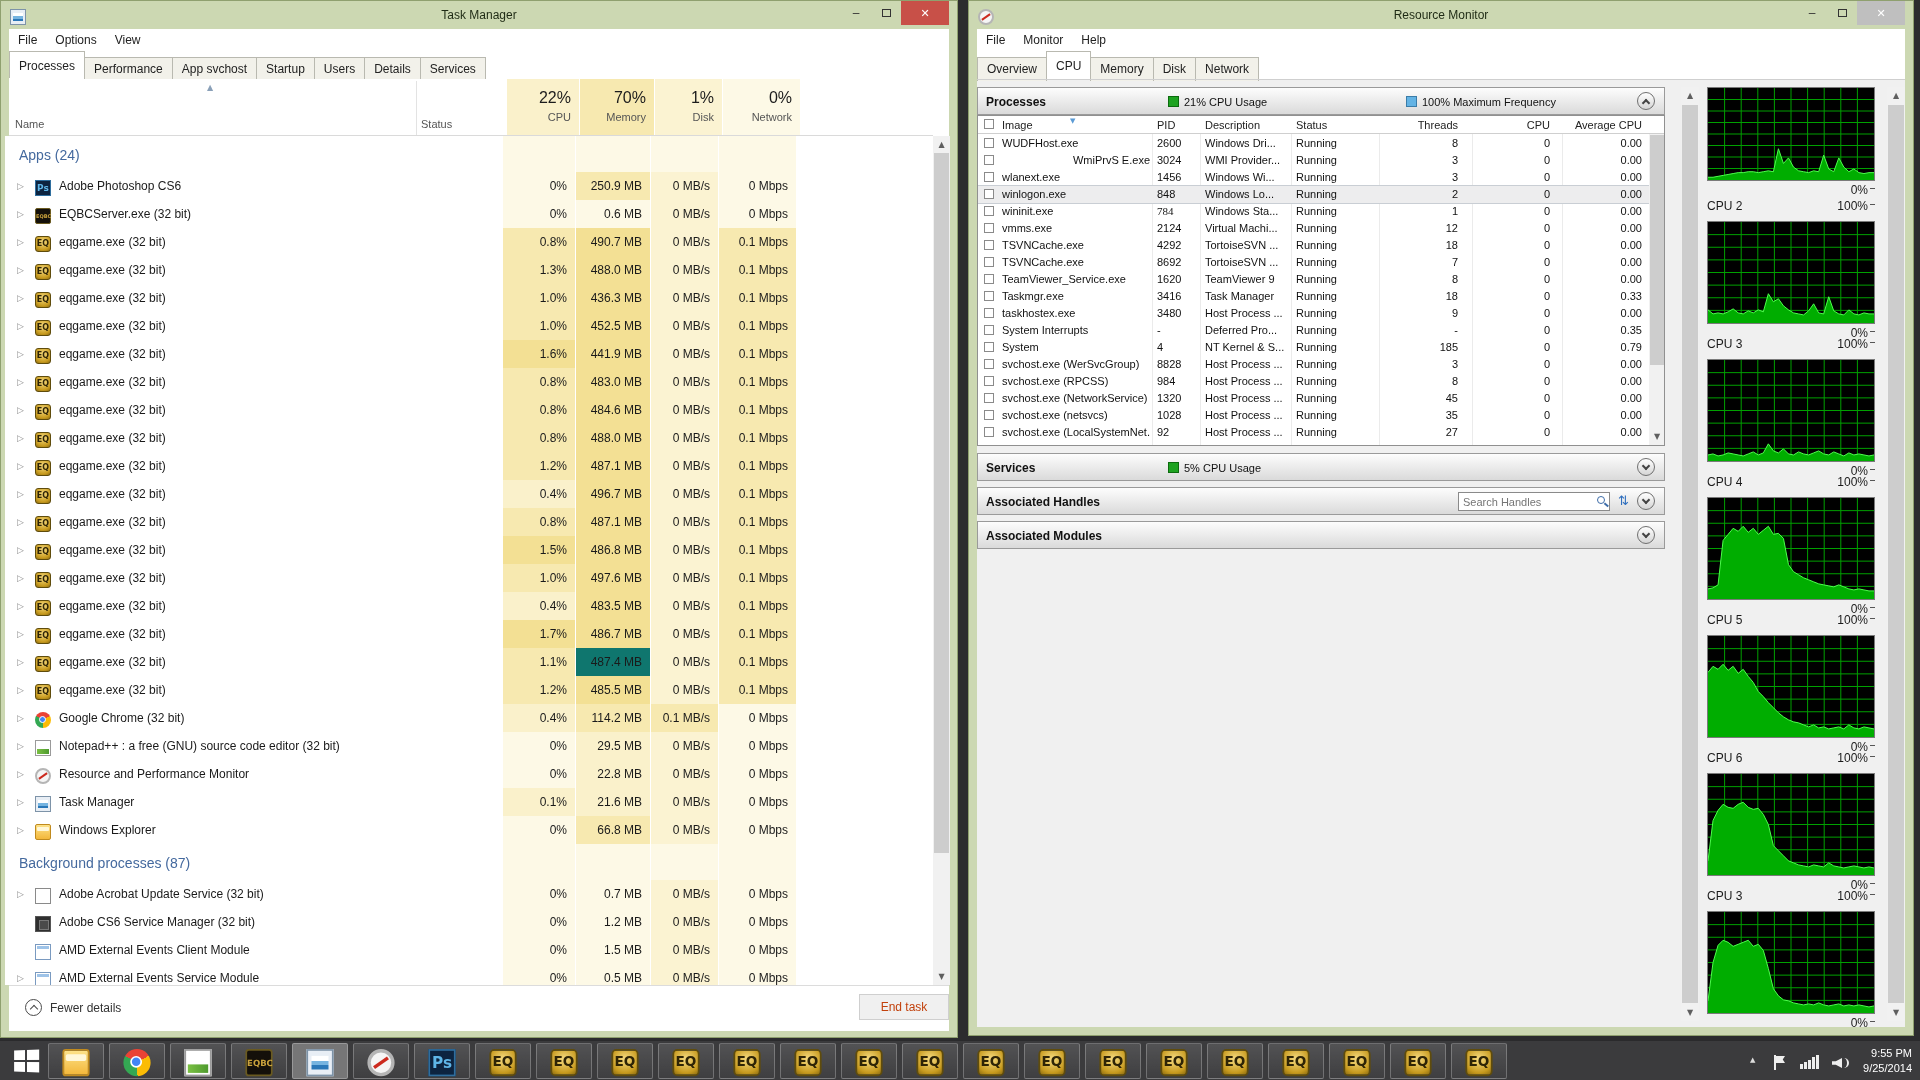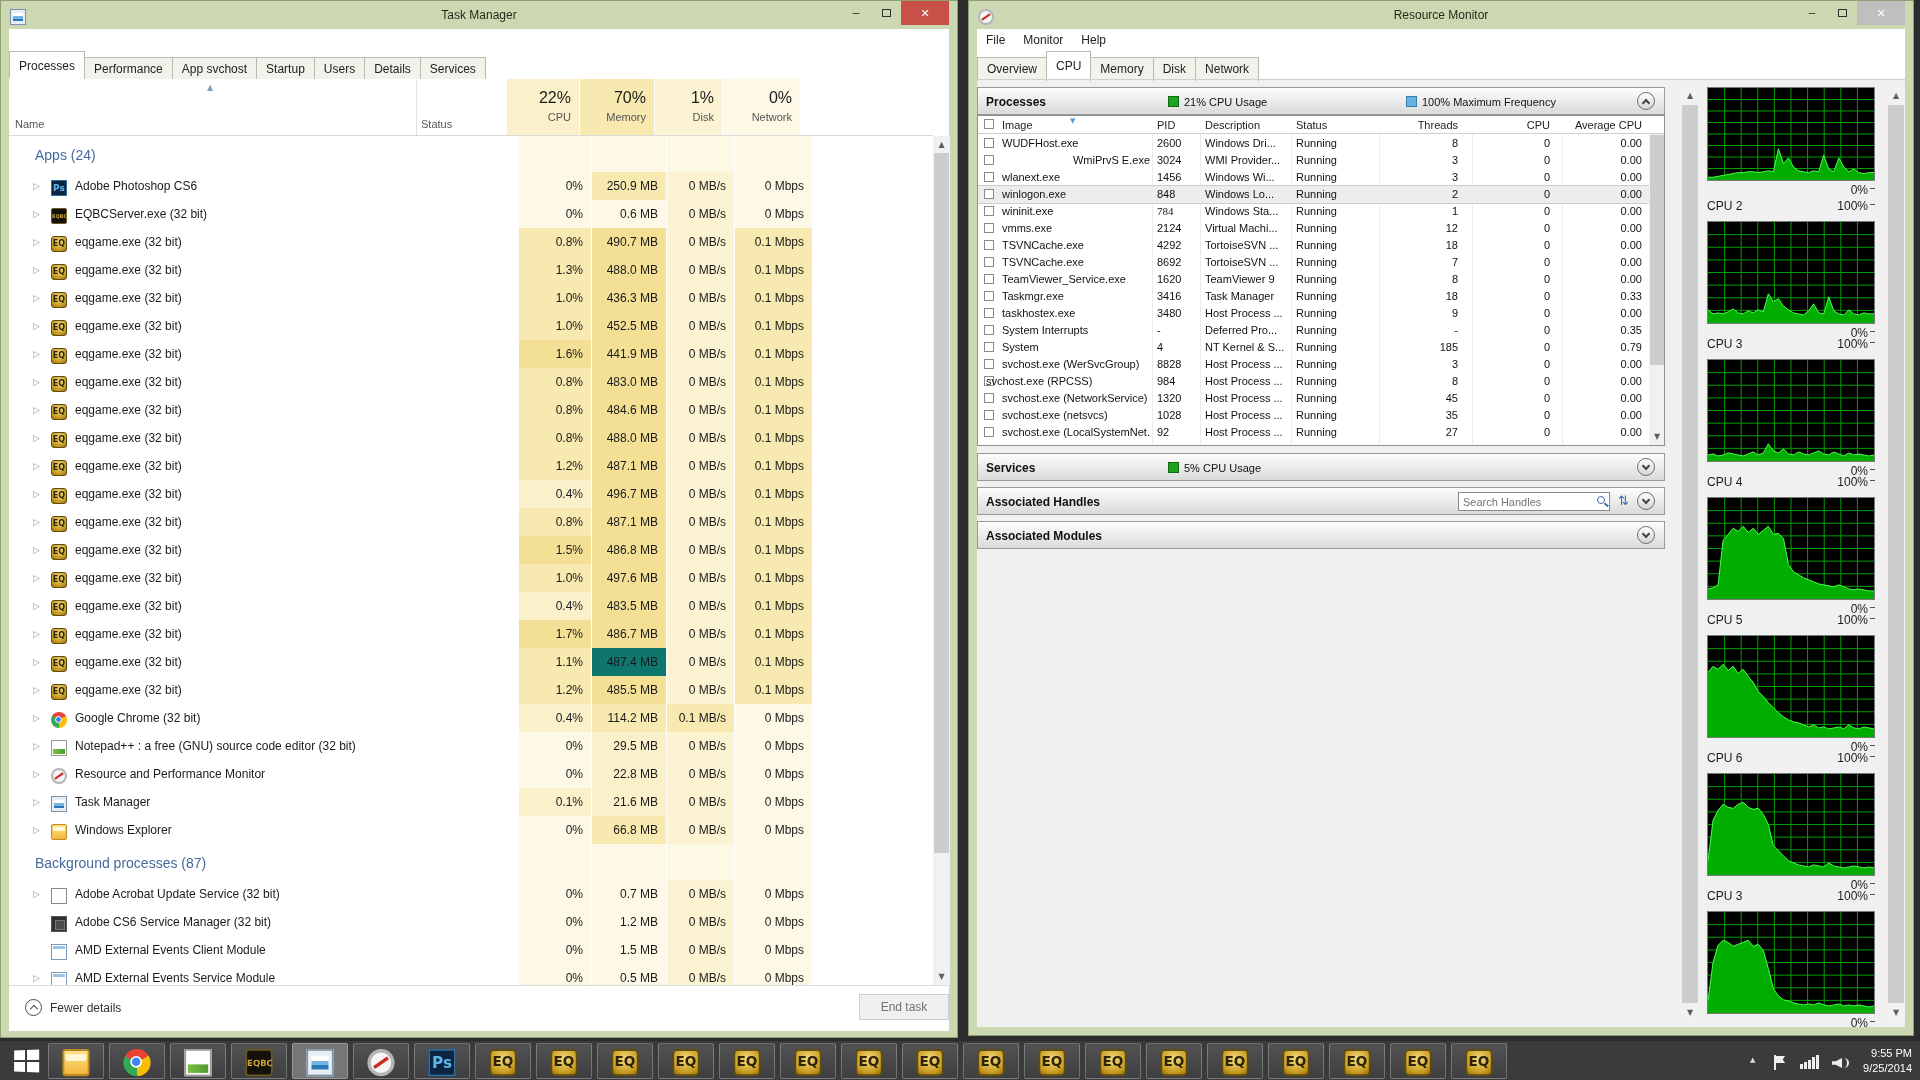--- a/index.html
+++ b/index.html
@@ -23,36 +23,36 @@
   .tab.active{top:0;padding-top:7px;background:#fff;z-index:2}
   
   .tm-header{position:absolute;left:8px;top:78px;width:924px;height:56px;background:#fff}
   .tm-header .colname{position:absolute;bottom:5px;font-size:11px;color:#555}
   .tm-header .vline{position:absolute;top:2px;bottom:0;width:1px;background:#e3e3e3}
   .tm-header .sortarr{position:absolute;left:198px;top:4px;font-size:8px;color:#8aa0b8;font-family:"DejaVu Sans",sans-serif}
   .stat{position:absolute;top:0;height:56px;border-left:1px solid #fff}
   .stat b{display:block;text-align:right;font-size:16px;font-weight:normal;color:#1c1c1c;margin:10px 8px 0 0}
   .stat i{display:block;text-align:right;font-style:normal;font-size:11px;color:#555;margin:4px 8px 0 0}
   .tm-hline{position:absolute;left:8px;width:924px;top:134px;height:1px;background:#dadada}
-  .tm-list{position:absolute;left:20px;top:135px;width:848px;height:849px;overflow:hidden;background:#fff}
+  .tm-list{position:absolute;left:4px;top:135px;width:848px;height:849px;overflow:hidden;background:#fff}
   .ghead{position:absolute;left:0;width:916px;height:36px}
   .ghead .glabel{position:absolute;left:14px;top:11px;font-size:14px;color:#44699e}
   .row{position:absolute;left:0;width:916px;height:28px}
   .row .arr{position:absolute;left:12px;top:0;line-height:28px;font-size:9px;color:#909090;font-family:"DejaVu Sans",sans-serif}
   .row .icw{position:absolute;left:30px;top:6px}
   .row .rname{position:absolute;left:54px;top:0;line-height:28px;font-size:12px;color:#1a1a1a;white-space:nowrap}
   .cell{position:absolute;top:0;height:28px;line-height:28px;font-size:12px;color:#1a1a1a;
     text-align:right;padding-right:8px;border-left:1px solid #fff}
   .cell.gc{height:36px}
   .tm-footer{position:absolute;left:8px;right:8px;top:984px;height:46px;background:#fff;border-top:1px solid #dcdcdc}
   .fewer{position:absolute;left:16px;top:13px;font-size:12px;color:#333;display:flex;align-items:center;gap:8px}
   .chev-circ{display:inline-block;width:17px;height:17px;border:1px solid #4a4a4a;border-radius:50%;position:relative}
   .chev-circ i{position:absolute;left:4.5px;top:6px;width:6px;height:6px;border-left:1.5px solid #4a4a4a;border-bottom:1.5px solid #4a4a4a;transform:rotate(135deg)}
   .endtask{position:absolute;left:850px;top:8px;width:90px;height:26px;background:#f0f0f0;border:1px solid #cfcfcf;
-    font-size:12px;color:#737373;font-family:"Liberation Sans",sans-serif}
+    font-size:12px;color:#c2410c;font-family:"Liberation Sans",sans-serif}
   
   .sb{position:absolute;background:#f1f1f1}
   .sb .ar{position:absolute;left:0;width:100%;height:17px;font-size:8px;color:#5f5f5f;text-align:center;line-height:17px;background:#f1f1f1;font-family:"DejaVu Sans",sans-serif}
   .sb .ar.up{top:0}.sb .ar.dn{bottom:0}
   .sb .th{position:absolute;left:1px;right:1px;background:#cdcdcd}
   
   .rm-line{position:absolute;left:8px;right:8px;top:78px;height:1px;background:#cfcfcf}
   .secbar{position:absolute;left:8px;width:688px;height:28px;border:1px solid #9a9a9a;
     background:linear-gradient(#fdfdfd,#dadada)}
   .secbar b{position:absolute;left:8px;top:7px;font-size:12px;color:#111}
@@ -136,20 +136,21 @@
     <span class="appic"><span class="ic ic-taskmgr"></span></span>
     <span class="ttitle">Task Manager</span>
     <span class="wbtns">
       <span class="wbtn">–</span>
       <span class="wbtn">
           <i class="maxbox"></i>
         </span>
       <span class="wbtn closered">✕</span>
     </span>
   </div>
+  <div class="menubar" id="tm-menu"><span class="mi">File</span><span class="mi">Options</span><span class="mi">View</span></div>
   <div class="tabbar" id="tm-tabs"><span class="tab active">Processes</span><span class="tab">Performance</span><span class="tab">App svchost</span><span class="tab">Startup</span><span class="tab">Users</span><span class="tab">Details</span><span class="tab">Services</span></div>
   <div class="tm-header" id="tm-header">
       <span class="sortarr">▲</span>
   <span class="colname" style="left:6px">Name</span>
   <span class="vline" style="left:407px"></span>
   <span class="colname" style="left:412px">Status</span>
       <span class="stat" style="left:497px;width:73px;background:#faf1cb">
         <b>22%</b>
         <i>CPU</i>
       </span>
@@ -628,21 +629,21 @@
         <span class="rc" style="left:24px;width:148px;">svchost.exe (WerSvcGroup)</span>
         <span class="rc" style="left:179px;width:44px;">8828</span>
         <span class="rc" style="left:227px;width:88px;">Host Process ...</span>
         <span class="rc" style="left:318px;width:80px;">Running</span>
         <span class="rc" style="left:410px;width:70px;text-align:right;">3</span>
         <span class="rc" style="left:500px;width:72px;text-align:right;">0</span>
         <span class="rc" style="left:578px;width:86px;text-align:right;">0.00</span>
       </div>
       <div class="rrow" style="top:257px">
     <span class="ckb"></span>
-        <span class="rc" style="left:8px;width:148px;">svchost.exe (RPCSS)</span>
+        <span class="rc" style="left:24px;width:148px;">svchost.exe (RPCSS)</span>
         <span class="rc" style="left:179px;width:44px;">984</span>
         <span class="rc" style="left:227px;width:88px;">Host Process ...</span>
         <span class="rc" style="left:318px;width:80px;">Running</span>
         <span class="rc" style="left:410px;width:70px;text-align:right;">8</span>
         <span class="rc" style="left:500px;width:72px;text-align:right;">0</span>
         <span class="rc" style="left:578px;width:86px;text-align:right;">0.00</span>
       </div>
       <div class="rrow" style="top:274px">
     <span class="ckb"></span>
         <span class="rc" style="left:24px;width:148px;">svchost.exe (NetworkService)</span>

